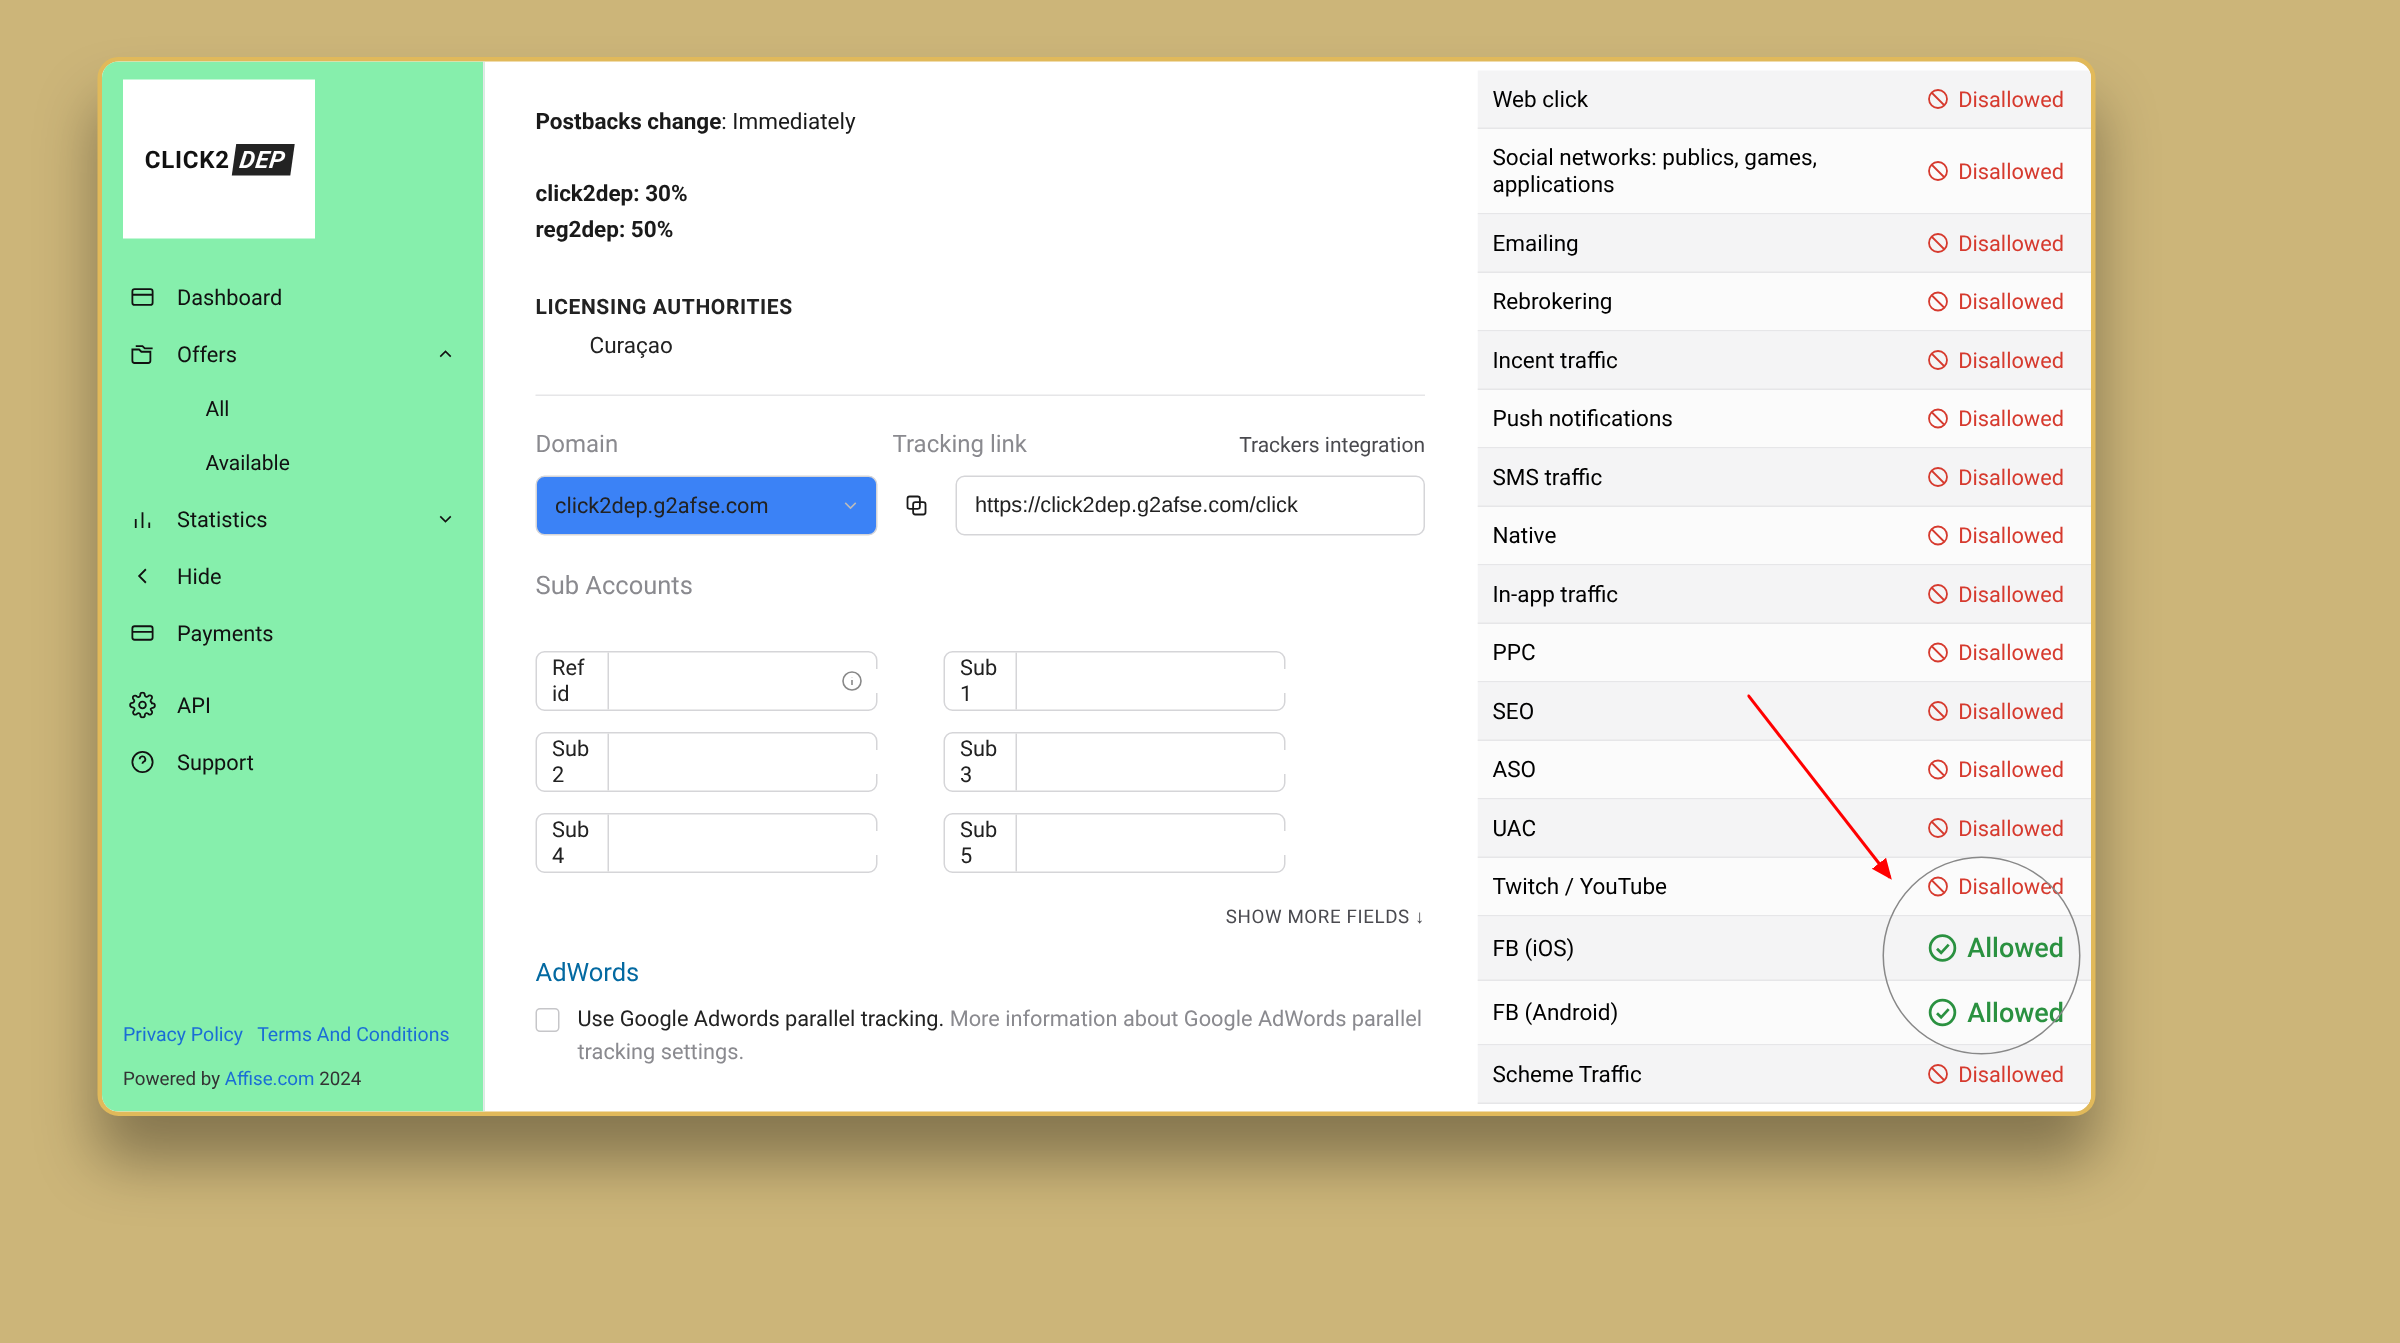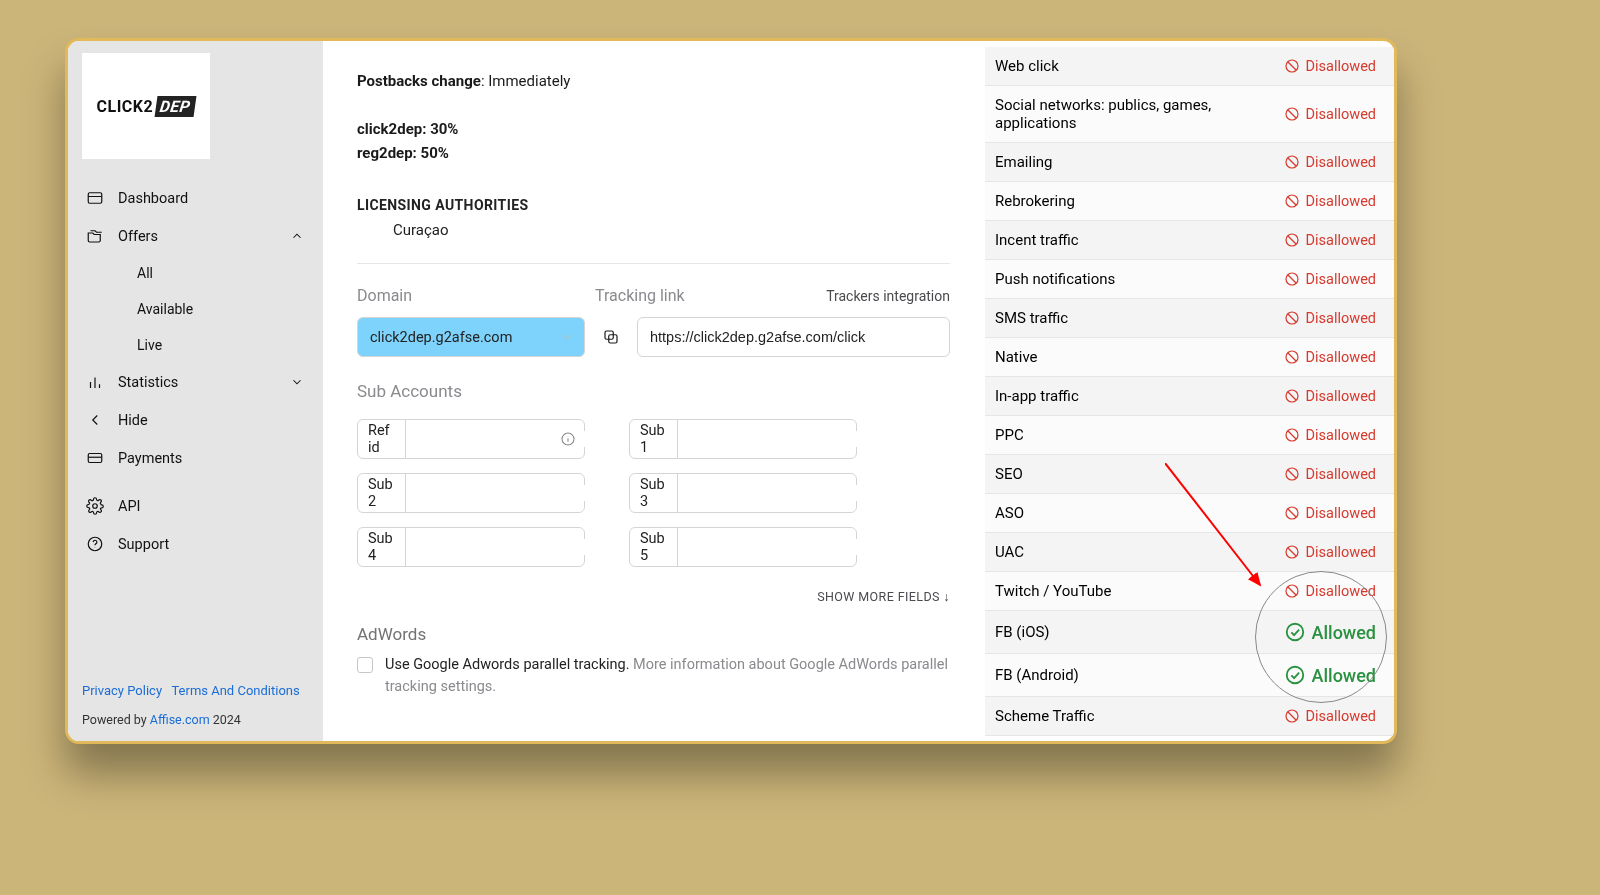--- a/index.html
+++ b/index.html
@@ -19,21 +19,21 @@
   height: 706px;
   background: #fff;
   border: 3px solid #e1b95a;
   border-radius: 14px;
   box-shadow: 0 30px 40px rgba(0,0,0,0.35);
   overflow: hidden;
 }
 .app { display: flex; width: 100%; height: 100%; }
 .sidebar {
   width: 255px;
-  background: #e5e5e5;
+  background: #86efac;
   border-right: 1px solid #e7e7e9;
   display: flex;
   flex-direction: column;
   padding-top: 12px;
 }
 .logo-box {
   width: 128px;
   height: 106px;
   background: #fff;
   margin-left: 14px;
@@ -142,21 +142,21 @@
   width: 228px;
   height: 40px;
   border: 1px solid #d5d5d8;
   border-radius: 6px;
   display: flex;
   align-items: center;
   padding: 0 10px 0 12px;
   font-size: 14.5px;
   color: #222;
   cursor: pointer;
-  background: #7dd3fc;
+  background: #3b82f6;
 }
 .select-box .chev { margin-left: auto; }
 .icon-btn {
   width: 32px;
   height: 32px;
   display: flex;
   align-items: center;
   justify-content: center;
   cursor: pointer;
 }
@@ -170,21 +170,21 @@
   font-size: 14.5px;
   color: #222;
   background: #fff;
 }
 .sub-h { color: #8a8a8f; font-size: 17px; margin-top: 24px; }
 .grid-inputs {
   display: grid;
   grid-template-columns: 228px 228px;
   column-gap: 44px;
   row-gap: 14px;
-  margin-top: 18px;
+  margin-top: 33px;
 }
 .labeled-input {
   height: 40px;
   border: 1px solid #d5d5d8;
   border-radius: 6px;
   display: flex;
   align-items: center;
   background: #fff;
   position: relative;
 }
@@ -207,21 +207,21 @@
 }
 .li-info svg { width: 16px; height: 16px; stroke: #888; fill: none; stroke-width: 1.6; }
 .show-more {
   margin-top: 22px;
   text-align: right;
   font-size: 12.5px;
   letter-spacing: 0.4px;
   color: #4a4a4f;
   cursor: pointer;
 }
-.adwords-h { color: #737373; font-size: 17px; margin-top: 20px; }
+.adwords-h { color: #0369a1; font-size: 17px; margin-top: 20px; }
 .adwords-row { display: flex; align-items: flex-start; gap: 12px; margin-top: 10px; }
 .checkbox {
   width: 16px;
   height: 16px;
   border: 1.4px solid #c6c6c9;
   border-radius: 3px;
   margin-top: 3px;
   cursor: pointer;
   flex-shrink: 0;
 }
@@ -301,21 +301,20 @@
           <span>Offers</span>
           <span class="chev">
             <svg viewBox="0 0 24 24">
                 <polyline points="6 15 12 9 18 15"></polyline>
               </svg>
           </span>
         </div>
         <div class="sub-nav">
           <div class="nav-sub-item"><span>All</span></div>
           <div class="nav-sub-item"><span>Available</span></div>
-          <div class="nav-sub-item"><span>Live</span></div>
         </div>
         <div class="nav-item">
           <span class="nav-icon">
             <svg viewBox="0 0 24 24">
                 <line x1="6" y1="20" x2="6" y2="12"></line>
                 <line x1="12" y1="20" x2="12" y2="6"></line>
                 <line x1="18" y1="20" x2="18" y2="15"></line>
               </svg>
           </span>
           <span>Statistics</span>

